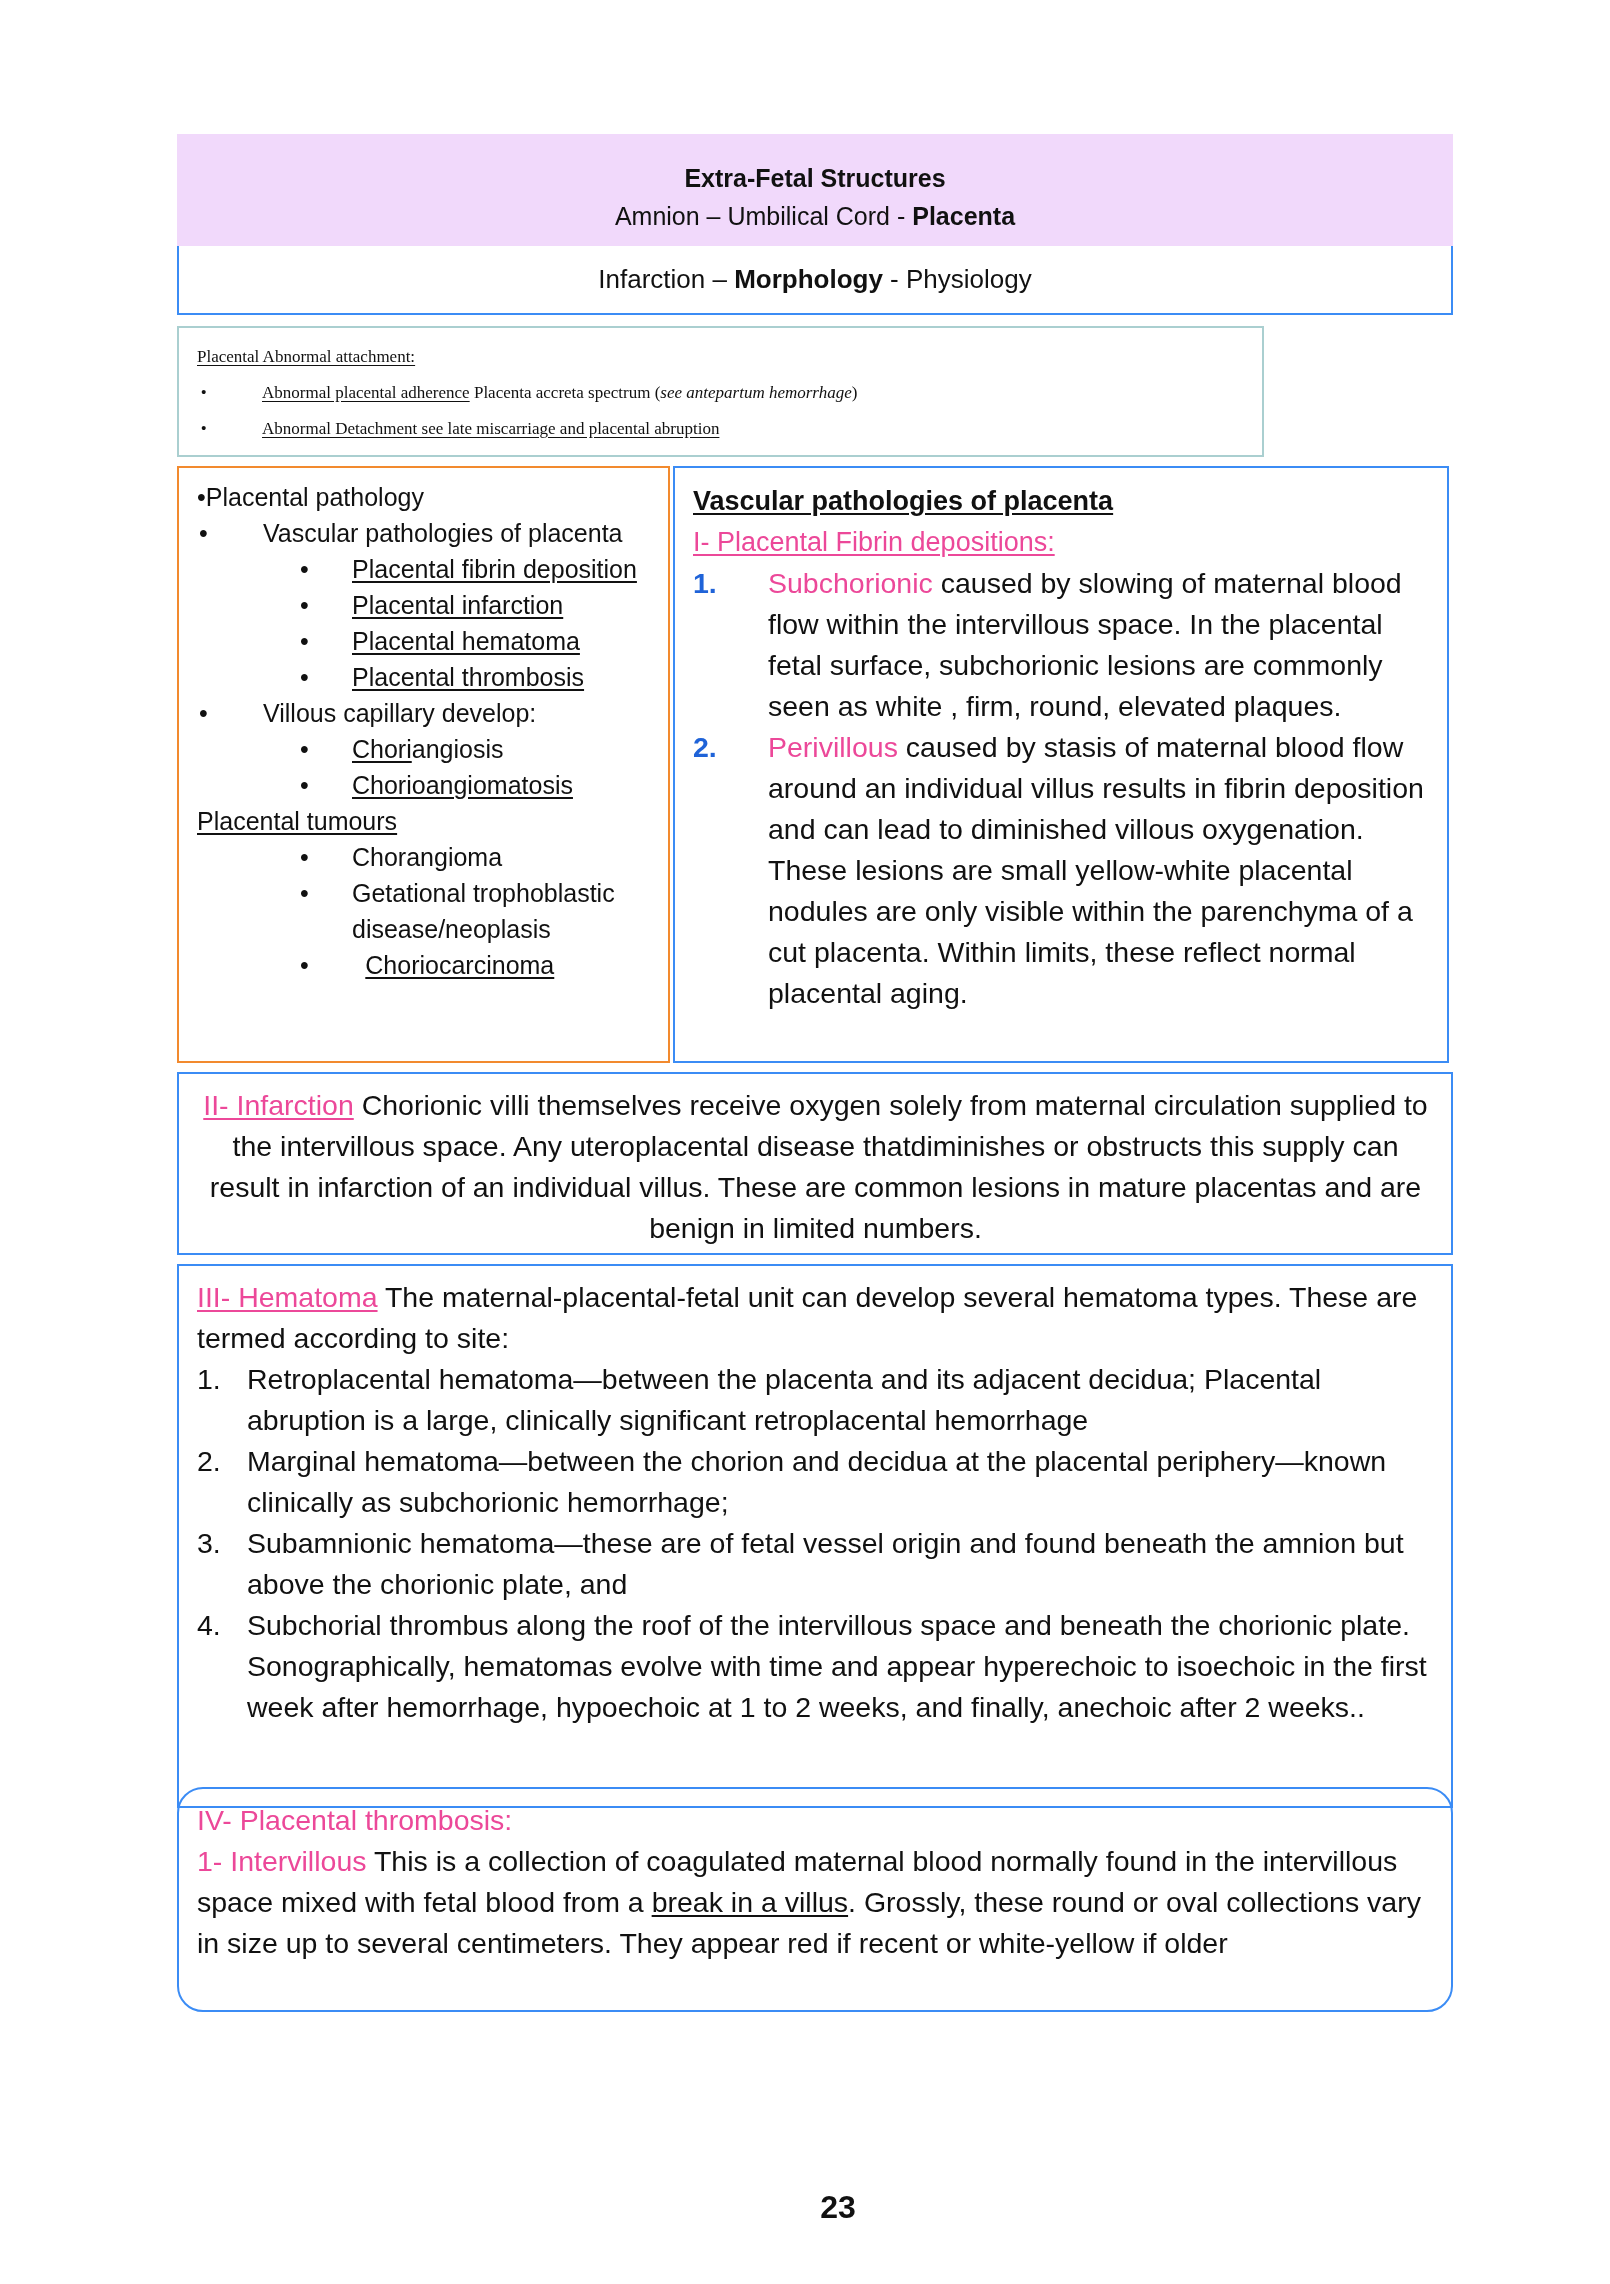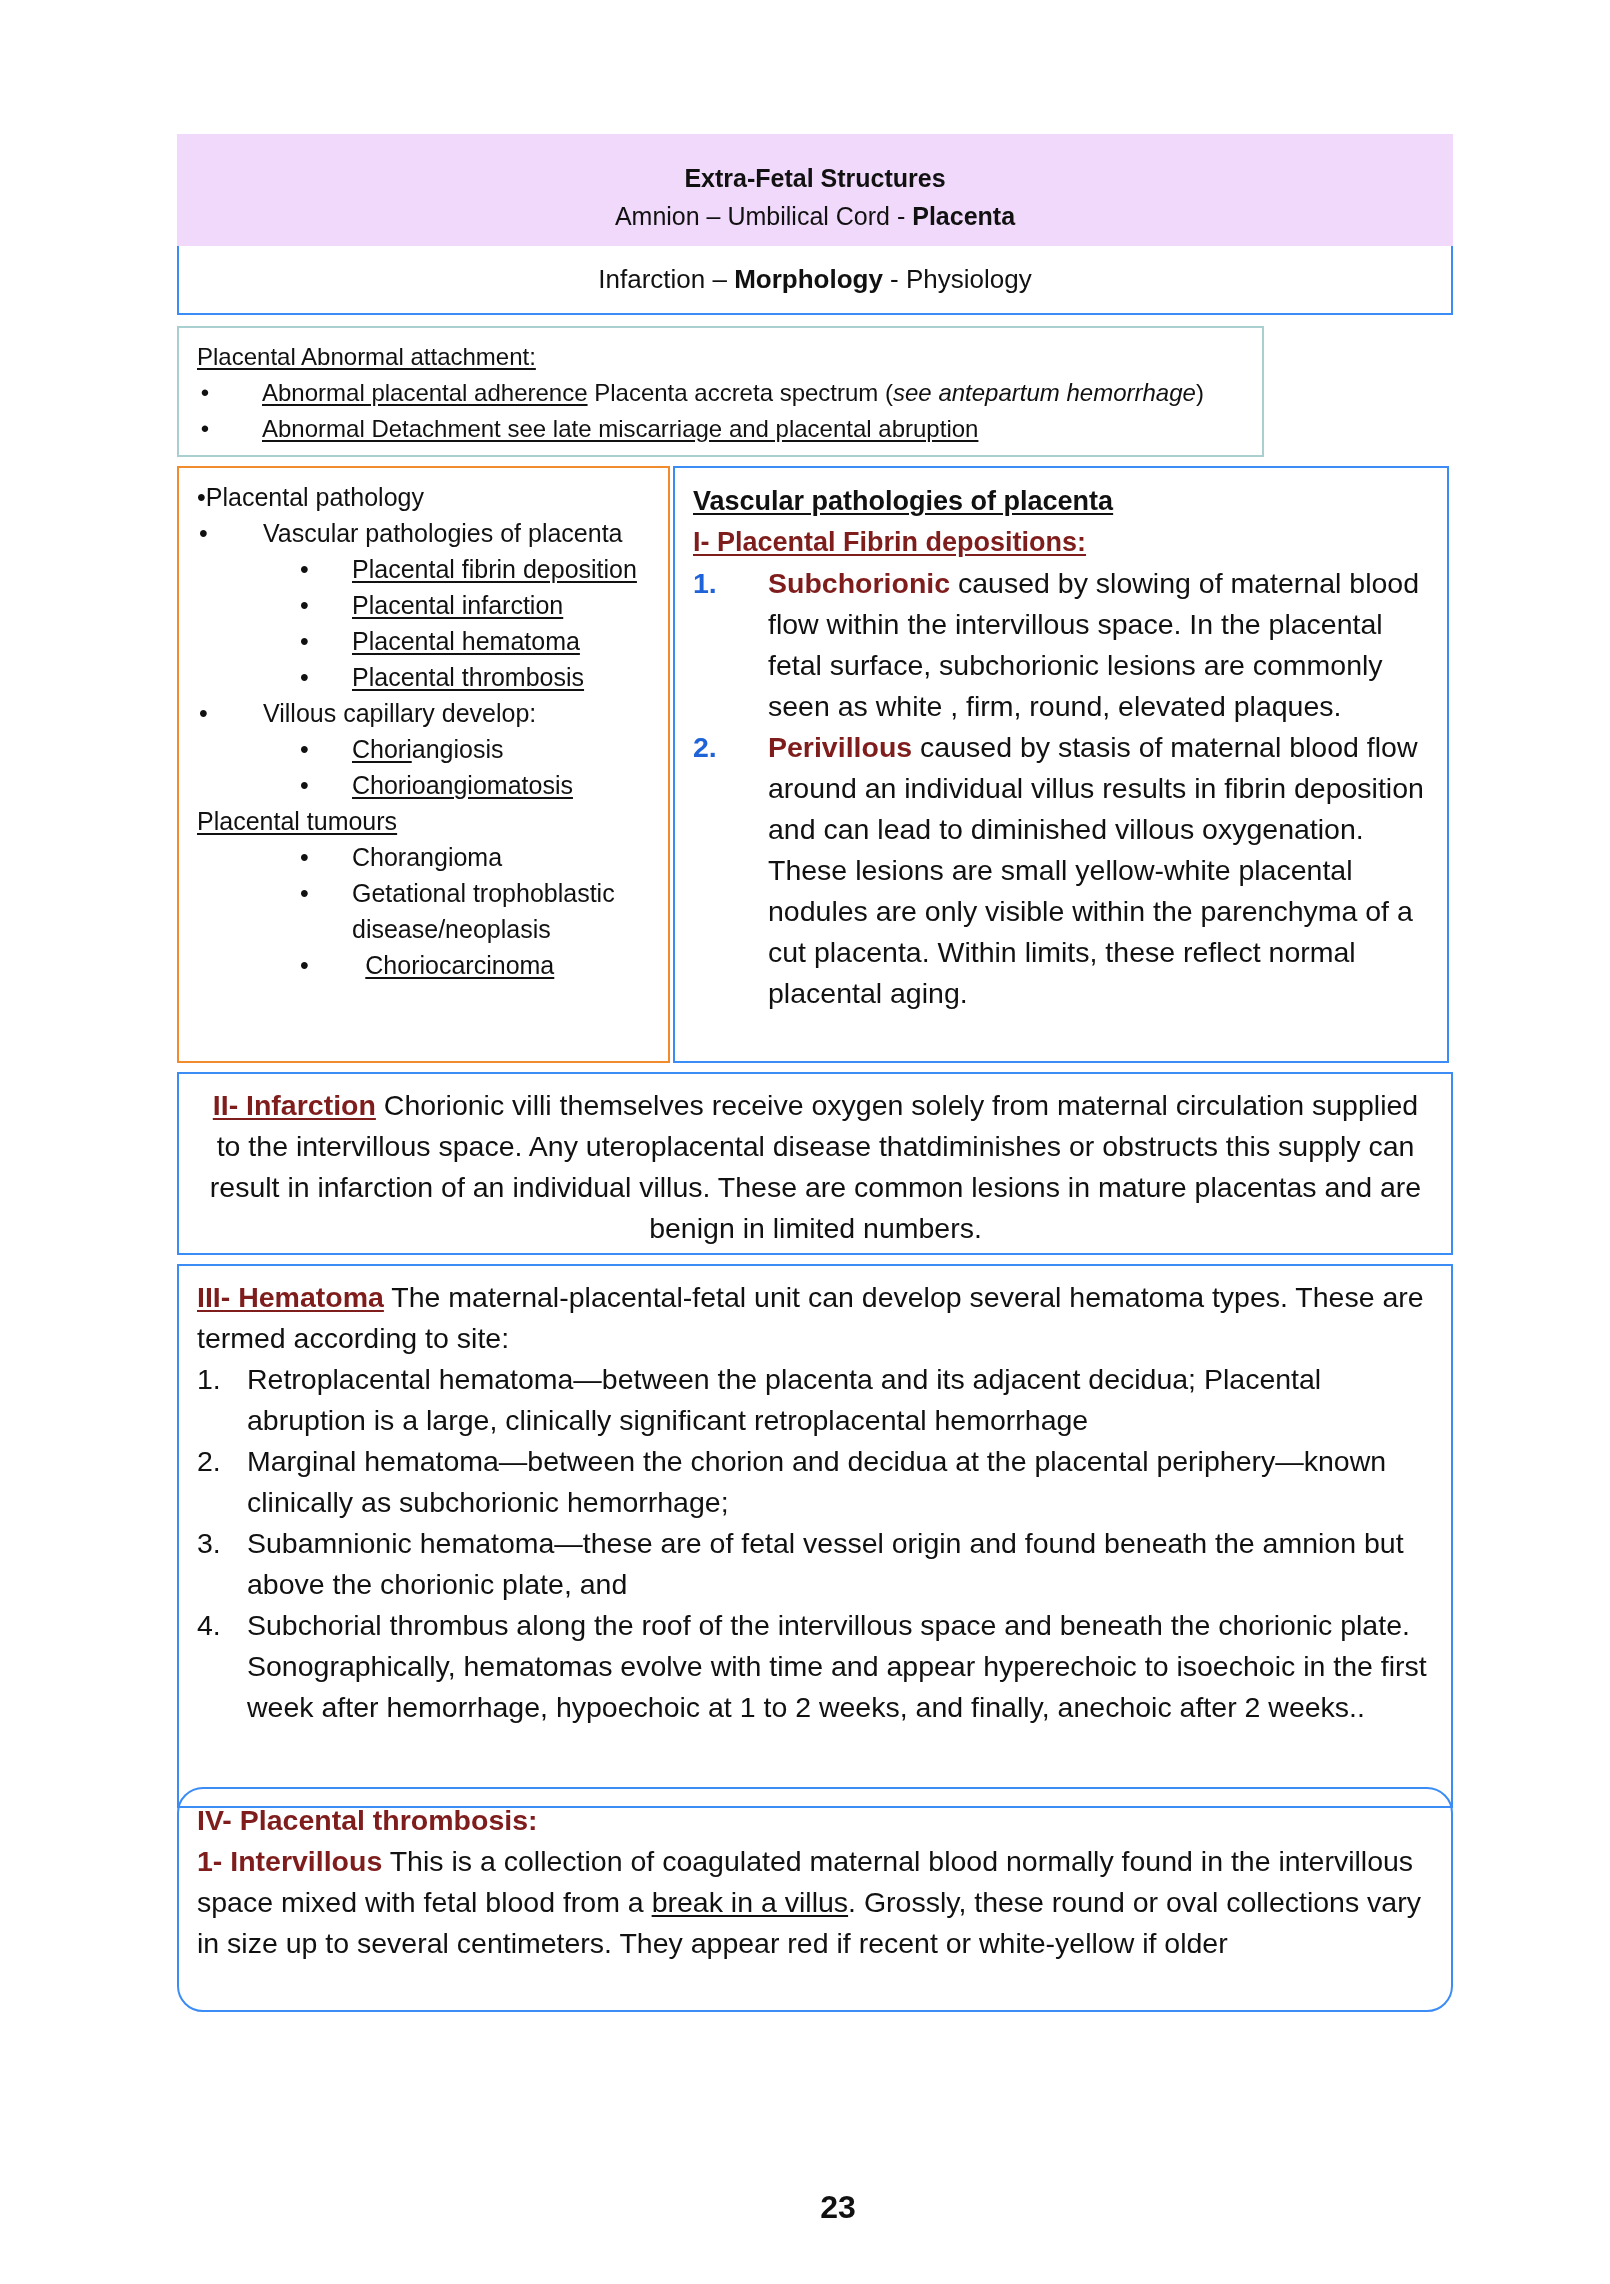--- a/index.html
+++ b/index.html
@@ -5,39 +5,39 @@
   html, body { margin: 0; padding: 0; background: #ffffff; }
   body {
     width: 1610px; height: 2285px; position: relative; overflow: hidden;
     font-family: "Liberation Sans", "DejaVu Sans", sans-serif;
     color: #111;
   }
   .box { position: absolute; box-sizing: border-box; }
   .u { text-decoration: underline; text-underline-offset: 2.9px; }
   .b { font-weight: bold; }
   .i { font-style: italic; }
-  .blue { color: #7f1d1d; font-weight: bold; }
+  .blue { color: #ec4899; font-weight: normal; }
 
   
   #hdr-purple {
     left: 177px; top: 134px; width: 1276px; height: 112px;
     background: #f1d9fb; text-align: center;
     font-size: 25px; line-height: 38px; padding-top: 25px;
   }
   #hdr-sub {
     left: 177px; top: 246px; width: 1276px; height: 69px;
     border-left: 2.9px solid #3b8cf5; border-right: 2.9px solid #3b8cf5; border-bottom: 2.9px solid #3b8cf5;
     text-align: center; font-size: 26px; line-height: 67px;
   }
 
   
   #attach {
     left: 177px; top: 326px; width: 1087px; height: 131px;
     border: 2.9px solid #aacfd0; padding: 10.5px 0 0 18px;
-    font-size: 24px; line-height: 36px;
+    font-size: 17px; line-height: 36px; font-family: Liberation Serif, serif;
   }
   .bul-row { position: relative; padding-left: 65px; }
   .bul-row .dot { position: absolute; left: 3.8px; top: 0; }
 
   
   #outline {
     left: 177px; top: 466px; width: 493px; height: 597px;
     border: 2.9px solid #f28a2e; padding: 11.4px 0 0 18px;
     font-size: 25px; line-height: 36px;
   }

